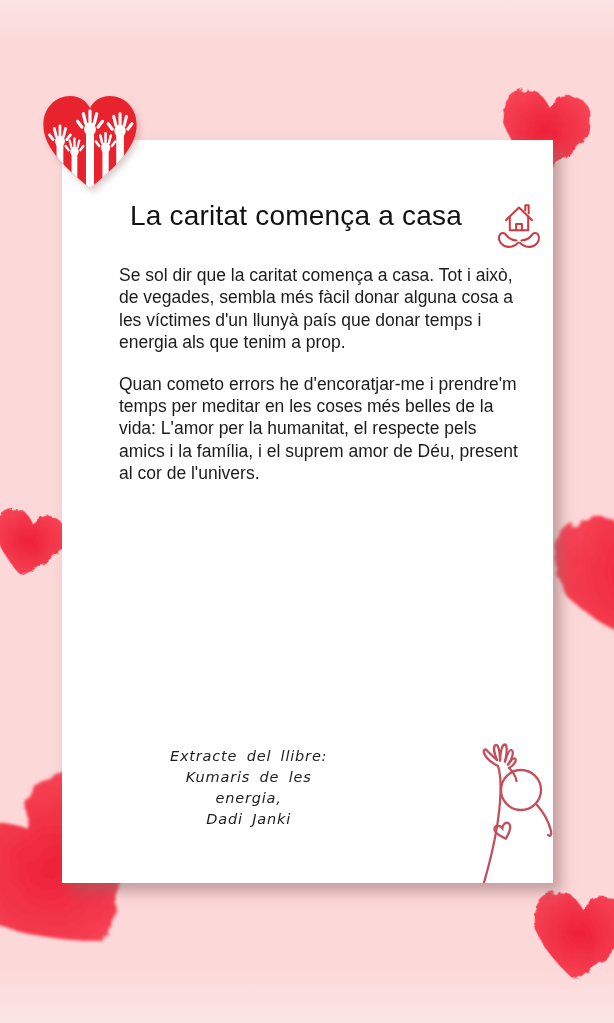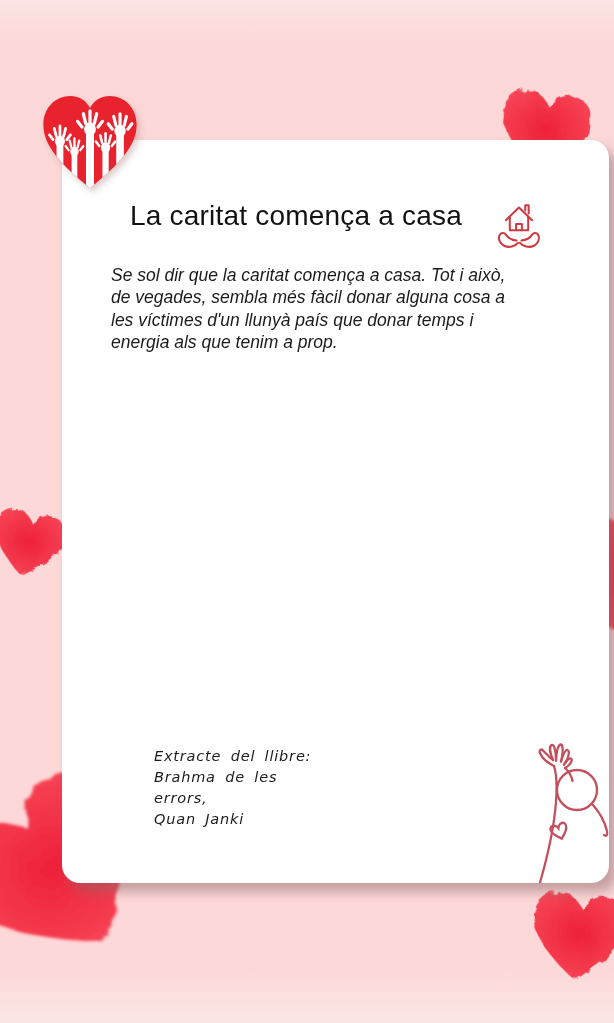--- a/index.html
+++ b/index.html
@@ -8,38 +8,38 @@
     background:linear-gradient(180deg,#fbe4e4 0px,#fdd8d8 42px,#fdd8d8 970px,#fbe6e6 1023px);
     font-family:"Liberation Sans",sans-serif;
   }
   .wc{position:absolute;z-index:1;}
   .wc-tr{left:492px;top:85px;width:106px;height:96px;transform:rotate(8deg);}
   .wc-rm{left:546px;top:488px;width:200px;height:182px;transform:rotate(-18deg);}
   .wc-lm{left:-14px;top:506px;width:84px;height:76px;transform:rotate(12deg);}
   .wc-bl{left:-52px;top:775px;width:218px;height:196px;transform:rotate(-36deg);}
   .wc-br{left:523px;top:886px;width:112px;height:102px;transform:rotate(6deg);}
   .card{
-    position:absolute;z-index:2;left:62px;top:140px;width:547px;height:743px;
-    background:#ffffff;box-shadow:8px 9px 12px rgba(141,103,103,.5);overflow:hidden;border-radius:18px;
+    position:absolute;z-index:2;left:62px;top:140px;width:491px;height:743px;
+    background:#ffffff;box-shadow:8px 9px 12px rgba(141,103,103,.5);overflow:hidden;
   }
   .title{
     position:absolute;left:28px;top:60px;width:412px;margin:0;
     font-size:28px;font-weight:400;color:#121212;text-align:center;letter-spacing:.2px;
   }
   .house{position:absolute;left:428px;top:53px;width:58px;height:64px;}
   .bodytext{
     position:absolute;left:45px;top:124px;width:418px;
     font-size:17.5px;line-height:22.4px;color:#1b1b1b;
   }
-  .bodytext p{margin:0 0 19px 4px;font-style:italic;}
+  .bodytext p{margin:0 0 19px 12px;}
   .attr{
-    position:absolute;left:92px;top:606px;
+    position:absolute;left:108px;top:606px;
     font-family:"DejaVu Sans",sans-serif;font-style:italic;
     font-size:14.5px;line-height:21px;color:#1c1c1c;
-    letter-spacing:.8px;word-spacing:4px;
+    letter-spacing:.8px;word-spacing:4px;text-align:center;
   }
   .figure{position:absolute;right:-2px;bottom:-3px;width:100px;height:148px;}
   .hearthands{
     position:absolute;z-index:3;left:33px;top:86px;width:114px;height:110px;
     filter:drop-shadow(3px 4px 3px rgba(150,90,90,.3));
   }
 </style>
 </head>
 <body>
 
@@ -87,27 +87,28 @@
         <path d="M16.5 27 L30 14 L43.5 27"></path>
         <path d="M20.5 23.5 V37.5 H39.5 V23.5"></path>
         <path d="M27 37.5 V31 H33 V37.5"></path>
         <path d="M29 50.5 C26 54 20 56 14.5 53.5 C9.8 51.2 8 45.5 10.2 42 C11.8 39.6 15 39.8 16.4 42 C18.6 45.4 22.5 47.6 27.5 48"></path>
         <path d="M31 50.5 C34 54 40 56 45.5 53.5 C50.2 51.2 52 45.5 49.8 42 C48.2 39.6 45 39.8 43.6 42 C41.4 45.4 37.5 47.6 32.5 48"></path>
       </g>
     </svg>
 
     <div class="bodytext">
       <p>Se sol dir que la caritat comença a casa. Tot i això, de vegades, sembla més fàcil donar alguna cosa a les víctimes d'un llunyà país que donar temps i energia als que tenim a prop.</p>
+      <p>Quan cometo errors he d'encoratjar-me i prendre'm temps per meditar en les coses més belles de la vida: L'amor per la humanitat, el respecte pels amics i la família, i el suprem amor de Déu, present al cor de l'univers.</p>
     </div>
 
     <div class="attr">
       <div>Extracte del llibre:</div>
-      <div>Brahma de les</div>
-      <div>errors,</div>
-      <div>Quan Janki</div>
+      <div>Kumaris de les</div>
+      <div>energia,</div>
+      <div>Dadi Janki</div>
     </div>
 
     <svg class="figure" viewBox="0 0 100 148">
       <g fill="none" stroke="#c2505c" stroke-width="2.3" stroke-linecap="round">
         <circle cx="66" cy="52" r="20"></circle>
         <path d="M82 67 C90 76 94 85 96 93 C97 97 95 99 93 97"></path>
         <path d="M28 148 C38 114 43 90 45 64 C46 50 46 37 43 28"></path>
         <path d="M43 28 C37 25 31 20 29 15 C28 12 30 10.5 32 12.5 C35 15.5 38 19 42 22"></path>
         <path d="M42 22 C39 15 38 8.5 40.5 7 C42.5 6 44 10 44.5 15 C45 18.5 45 21 45 22.5"></path>
         <path d="M45 22.5 C45.5 14 47 7 49.5 6.5 C51.5 6.2 52 10 51.5 15 C51.2 18.5 50.5 21.5 50 23.5"></path>

